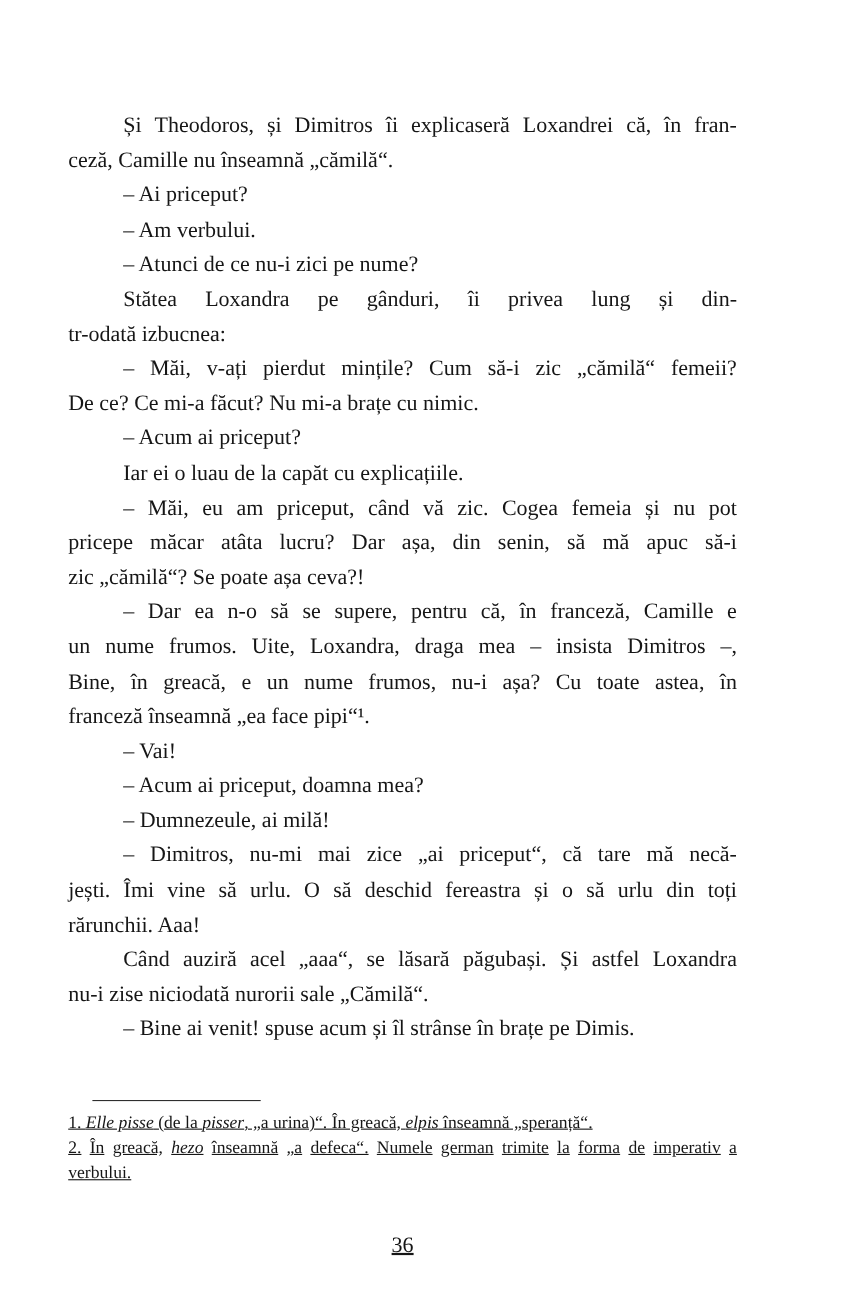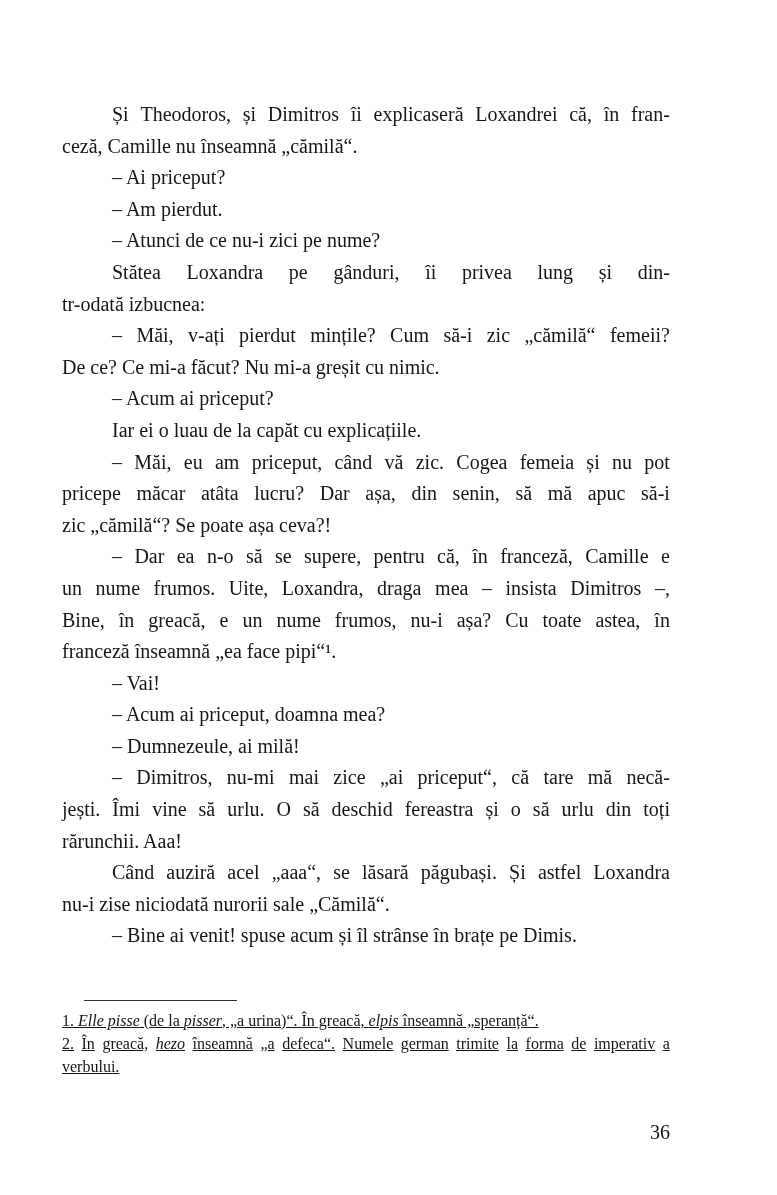--- a/index.html
+++ b/index.html
@@ -29,37 +29,37 @@
   #footnotes { position: absolute; left: 62px; top: 1009px; width: 608px; }
   .fline {
     height: 23px; line-height: 23px;
     font-size: 16px;
     white-space: pre;
     text-decoration: underline;
   }
   .fline.just { display: flex; justify-content: space-between; flex-wrap: nowrap; }
   #page-number {
     position: absolute; left: 62px; top: 1119px; width: 608px;
-    text-align: right; font-size: 20px; line-height: 26px;
+    text-align: center; font-size: 20px; line-height: 26px; text-decoration: underline;
   }
 </style>
 </head>
 <body>
 
 <div class="page">
   <div id="body-text">
       <div class="line just ind"><span class="w">Și</span><span class="w">Theodoros,</span><span class="w">și</span><span class="w">Dimitros</span><span class="w">îi</span><span class="w">explicaseră</span><span class="w">Loxandrei</span><span class="w">că,</span><span class="w">în</span><span class="w">fran-</span></div>
       <div class="line"><span>ceză, Camille nu înseamnă „cămilă“.</span></div>
       <div class="line ind"><span>– Ai priceput?</span></div>
-      <div class="line ind"><span>– Am pierdut.</span></div>
+      <div class="line ind"><span>– Am verbului.</span></div>
       <div class="line ind"><span>– Atunci de ce nu-i zici pe nume?</span></div>
       <div class="line just ind"><span class="w">Stătea</span><span class="w">Loxandra</span><span class="w">pe</span><span class="w">gânduri,</span><span class="w">îi</span><span class="w">privea</span><span class="w">lung</span><span class="w">și</span><span class="w">din-</span></div>
       <div class="line"><span>tr-odată izbucnea:</span></div>
       <div class="line just ind"><span class="w">–</span><span class="w">Măi,</span><span class="w">v-ați</span><span class="w">pierdut</span><span class="w">mințile?</span><span class="w">Cum</span><span class="w">să-i</span><span class="w">zic</span><span class="w">„cămilă“</span><span class="w">femeii?</span></div>
-      <div class="line"><span>De ce? Ce mi-a făcut? Nu mi-a greșit cu nimic.</span></div>
+      <div class="line"><span>De ce? Ce mi-a făcut? Nu mi-a brațe cu nimic.</span></div>
       <div class="line ind"><span>– Acum ai priceput?</span></div>
       <div class="line ind"><span>Iar ei o luau de la capăt cu explicațiile.</span></div>
       <div class="line just ind"><span class="w">–</span><span class="w">Măi,</span><span class="w">eu</span><span class="w">am</span><span class="w">priceput,</span><span class="w">când</span><span class="w">vă</span><span class="w">zic.</span><span class="w">Cogea</span><span class="w">femeia</span><span class="w">și</span><span class="w">nu</span><span class="w">pot</span></div>
       <div class="line just"><span class="w">pricepe</span><span class="w">măcar</span><span class="w">atâta</span><span class="w">lucru?</span><span class="w">Dar</span><span class="w">așa,</span><span class="w">din</span><span class="w">senin,</span><span class="w">să</span><span class="w">mă</span><span class="w">apuc</span><span class="w">să-i</span></div>
       <div class="line"><span>zic „cămilă“? Se poate așa ceva?!</span></div>
       <div class="line just ind"><span class="w">–</span><span class="w">Dar</span><span class="w">ea</span><span class="w">n-o</span><span class="w">să</span><span class="w">se</span><span class="w">supere,</span><span class="w">pentru</span><span class="w">că,</span><span class="w">în</span><span class="w">franceză,</span><span class="w">Camille</span><span class="w">e</span></div>
       <div class="line just"><span class="w">un</span><span class="w">nume</span><span class="w">frumos.</span><span class="w">Uite,</span><span class="w">Loxandra,</span><span class="w">draga</span><span class="w">mea</span><span class="w">–</span><span class="w">insista</span><span class="w">Dimitros</span><span class="w">–,</span></div>
       <div class="line just"><span class="w">Bine,</span><span class="w">în</span><span class="w">greacă,</span><span class="w">e</span><span class="w">un</span><span class="w">nume</span><span class="w">frumos,</span><span class="w">nu-i</span><span class="w">așa?</span><span class="w">Cu</span><span class="w">toate</span><span class="w">astea,</span><span class="w">în</span></div>
       <div class="line"><span>franceză înseamnă „ea face pipi“¹.</span></div>
       <div class="line ind"><span>– Vai!</span></div>

